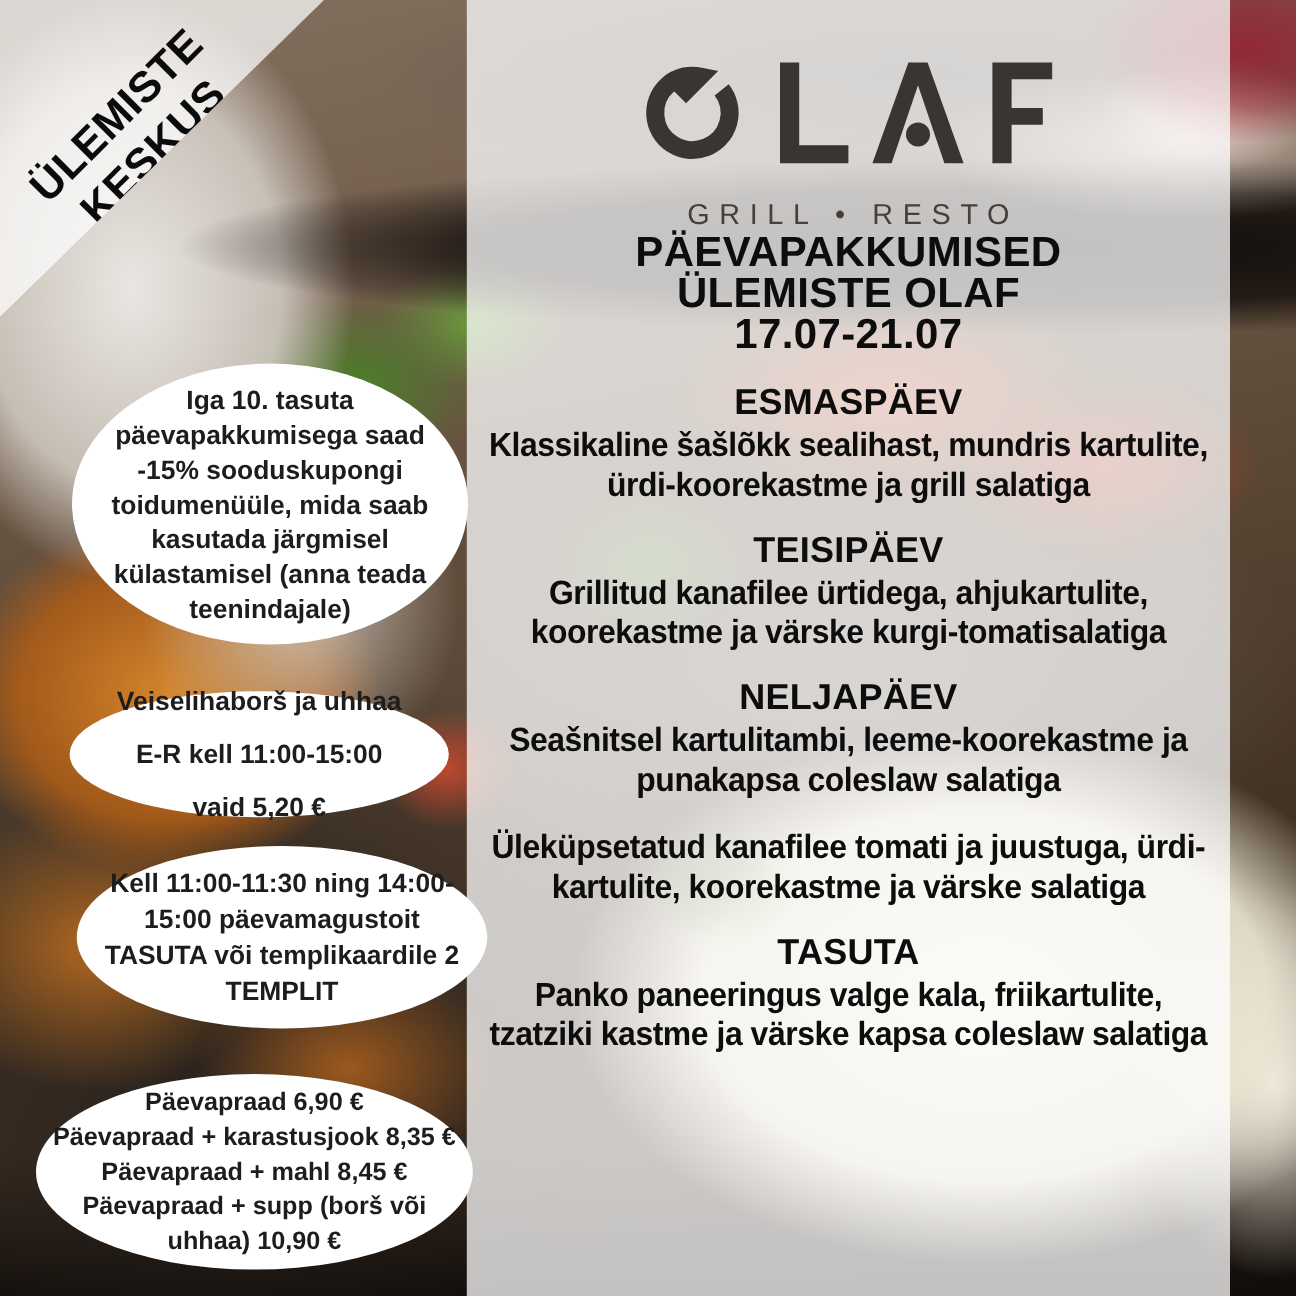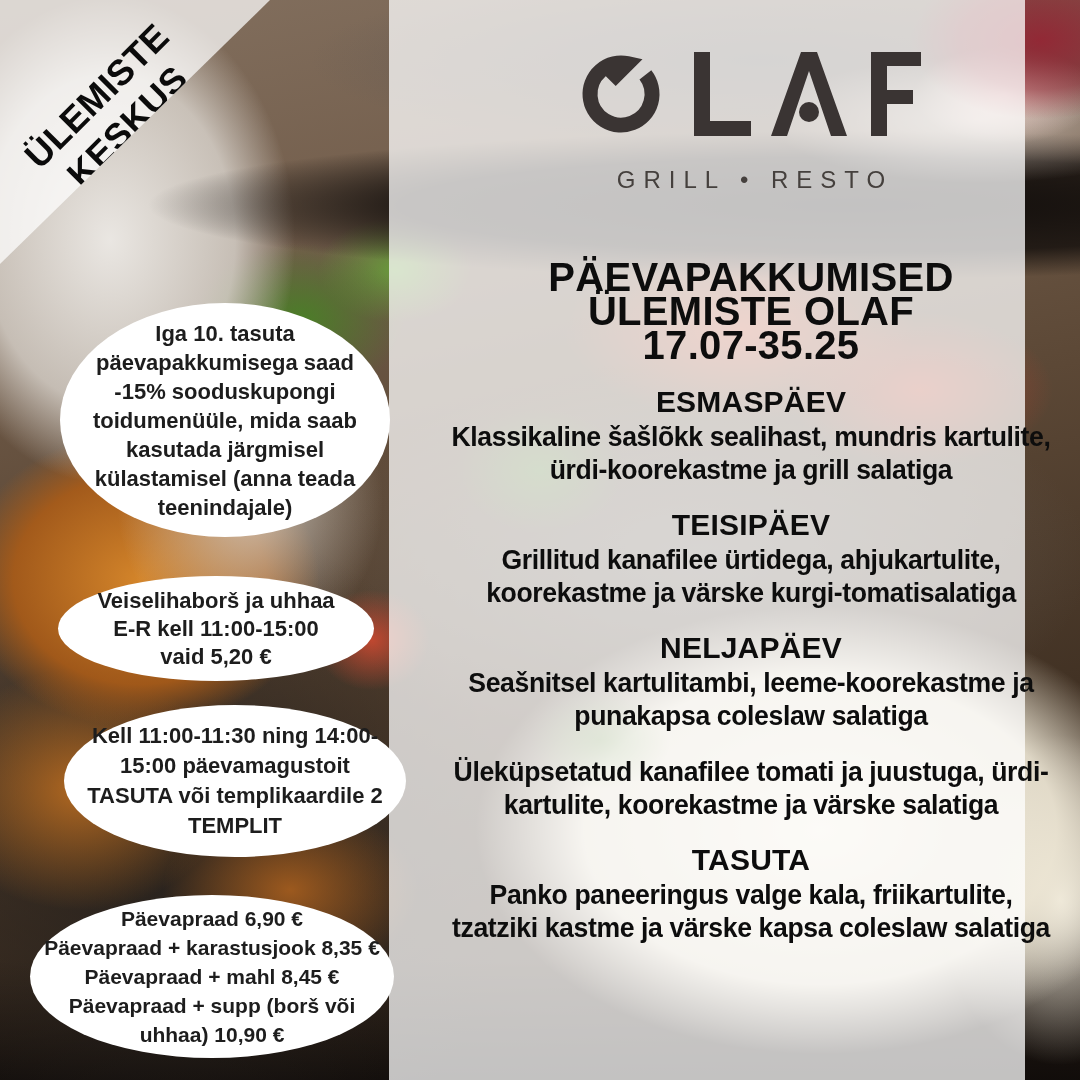--- a/index.html
+++ b/index.html
@@ -52,47 +52,47 @@
   .ribbon-label{
     position:absolute;left:-38px;top:68px;width:300px;
     transform:rotate(-45deg);
     text-align:center;color:#0b0b0b;
     font-size:36px;font-weight:800;line-height:43px;letter-spacing:0.5px;
   }
   .ribbon-label span{display:block;}
   
   .panel{
     position:absolute;left:389px;top:0;width:636px;height:872px;
-    text-align:center;color:#0d0d0d;padding-left:44px;
+    text-align:center;color:#0d0d0d;
   }
   .logo{margin-top:48px;}
   .logo svg{display:block;margin:0 auto;}
   .sr{position:absolute;width:1px;height:1px;overflow:hidden;clip:rect(0 0 0 0);white-space:nowrap;}
   .tagline{
     margin-top:26px;font-size:24px;font-weight:400;letter-spacing:8px;
     color:#45403d;padding-left:8px;
   }
-  .header{margin-top:66px;font-weight:700;font-size:40px;line-height:34px;letter-spacing:0.3px;}
+  .header{font-weight:700;font-size:35px;line-height:34px;letter-spacing:0.3px;}
   .days{margin-top:24px;display:flex;flex-direction:column;gap:23px;}
   .day h2{margin:0 0 2px 0;font-size:30px;line-height:32px;font-weight:700;letter-spacing:0.2px;}
   .day p{
     margin:0;font-size:28px;line-height:33px;font-weight:700;
     letter-spacing:-0.4px;white-space:pre-line;transform:scaleX(0.95);transform-origin:center top;
   }
   
   .bubble{
     position:absolute;background:#ffffff;border-radius:50%;
     display:flex;align-items:center;justify-content:center;
     text-align:center;color:#1d1d1d;
   }
   .bubble p{margin:12px;font-weight:700;white-space:pre-line;text-align:center;}
   .b1{left:60px;top:303px;width:330px;height:234px;}
   .b1 p{font-size:22px;line-height:29px;}
   .b2{left:58px;top:576px;width:316px;height:105px;}
-  .b2 p{font-size:22px;line-height:28px;}
+  .b2 p{font-size:22px;line-height:44px;}
   .b3{left:64px;top:705px;width:342px;height:152px;}
   .b3 p{font-size:22px;line-height:30px;}
   .b4{left:30px;top:895px;width:364px;height:163px;}
   .b4 p{font-size:21px;line-height:29px;}
 </style>
 </head>
 <body>
 
 <div class="canvas">
 
@@ -118,21 +118,21 @@
         <path d="M290 4 H340 V18 H306 V42 H332 V56 H306 V88 H290 Z" fill="#3a3433"></path>
       </svg>
       <span class="sr">OLAF</span>
     </div>
 
     <div class="tagline">GRILL • RESTO</div>
 
     <div class="header">
       <div>PÄEVAPAKKUMISED</div>
       <div>ÜLEMISTE OLAF</div>
-      <div>17.07-35.25</div>
+      <div>17.07-21.07</div>
     </div>
 
     <div class="days">
       <section class="day">
         <h2>ESMASPÄEV</h2>
         <p>Klassikaline šašlõkk sealihast, mundris kartulite,
 ürdi-koorekastme ja grill salatiga</p>
       </section>
       <section class="day">
         <h2>TEISIPÄEV</h2>

